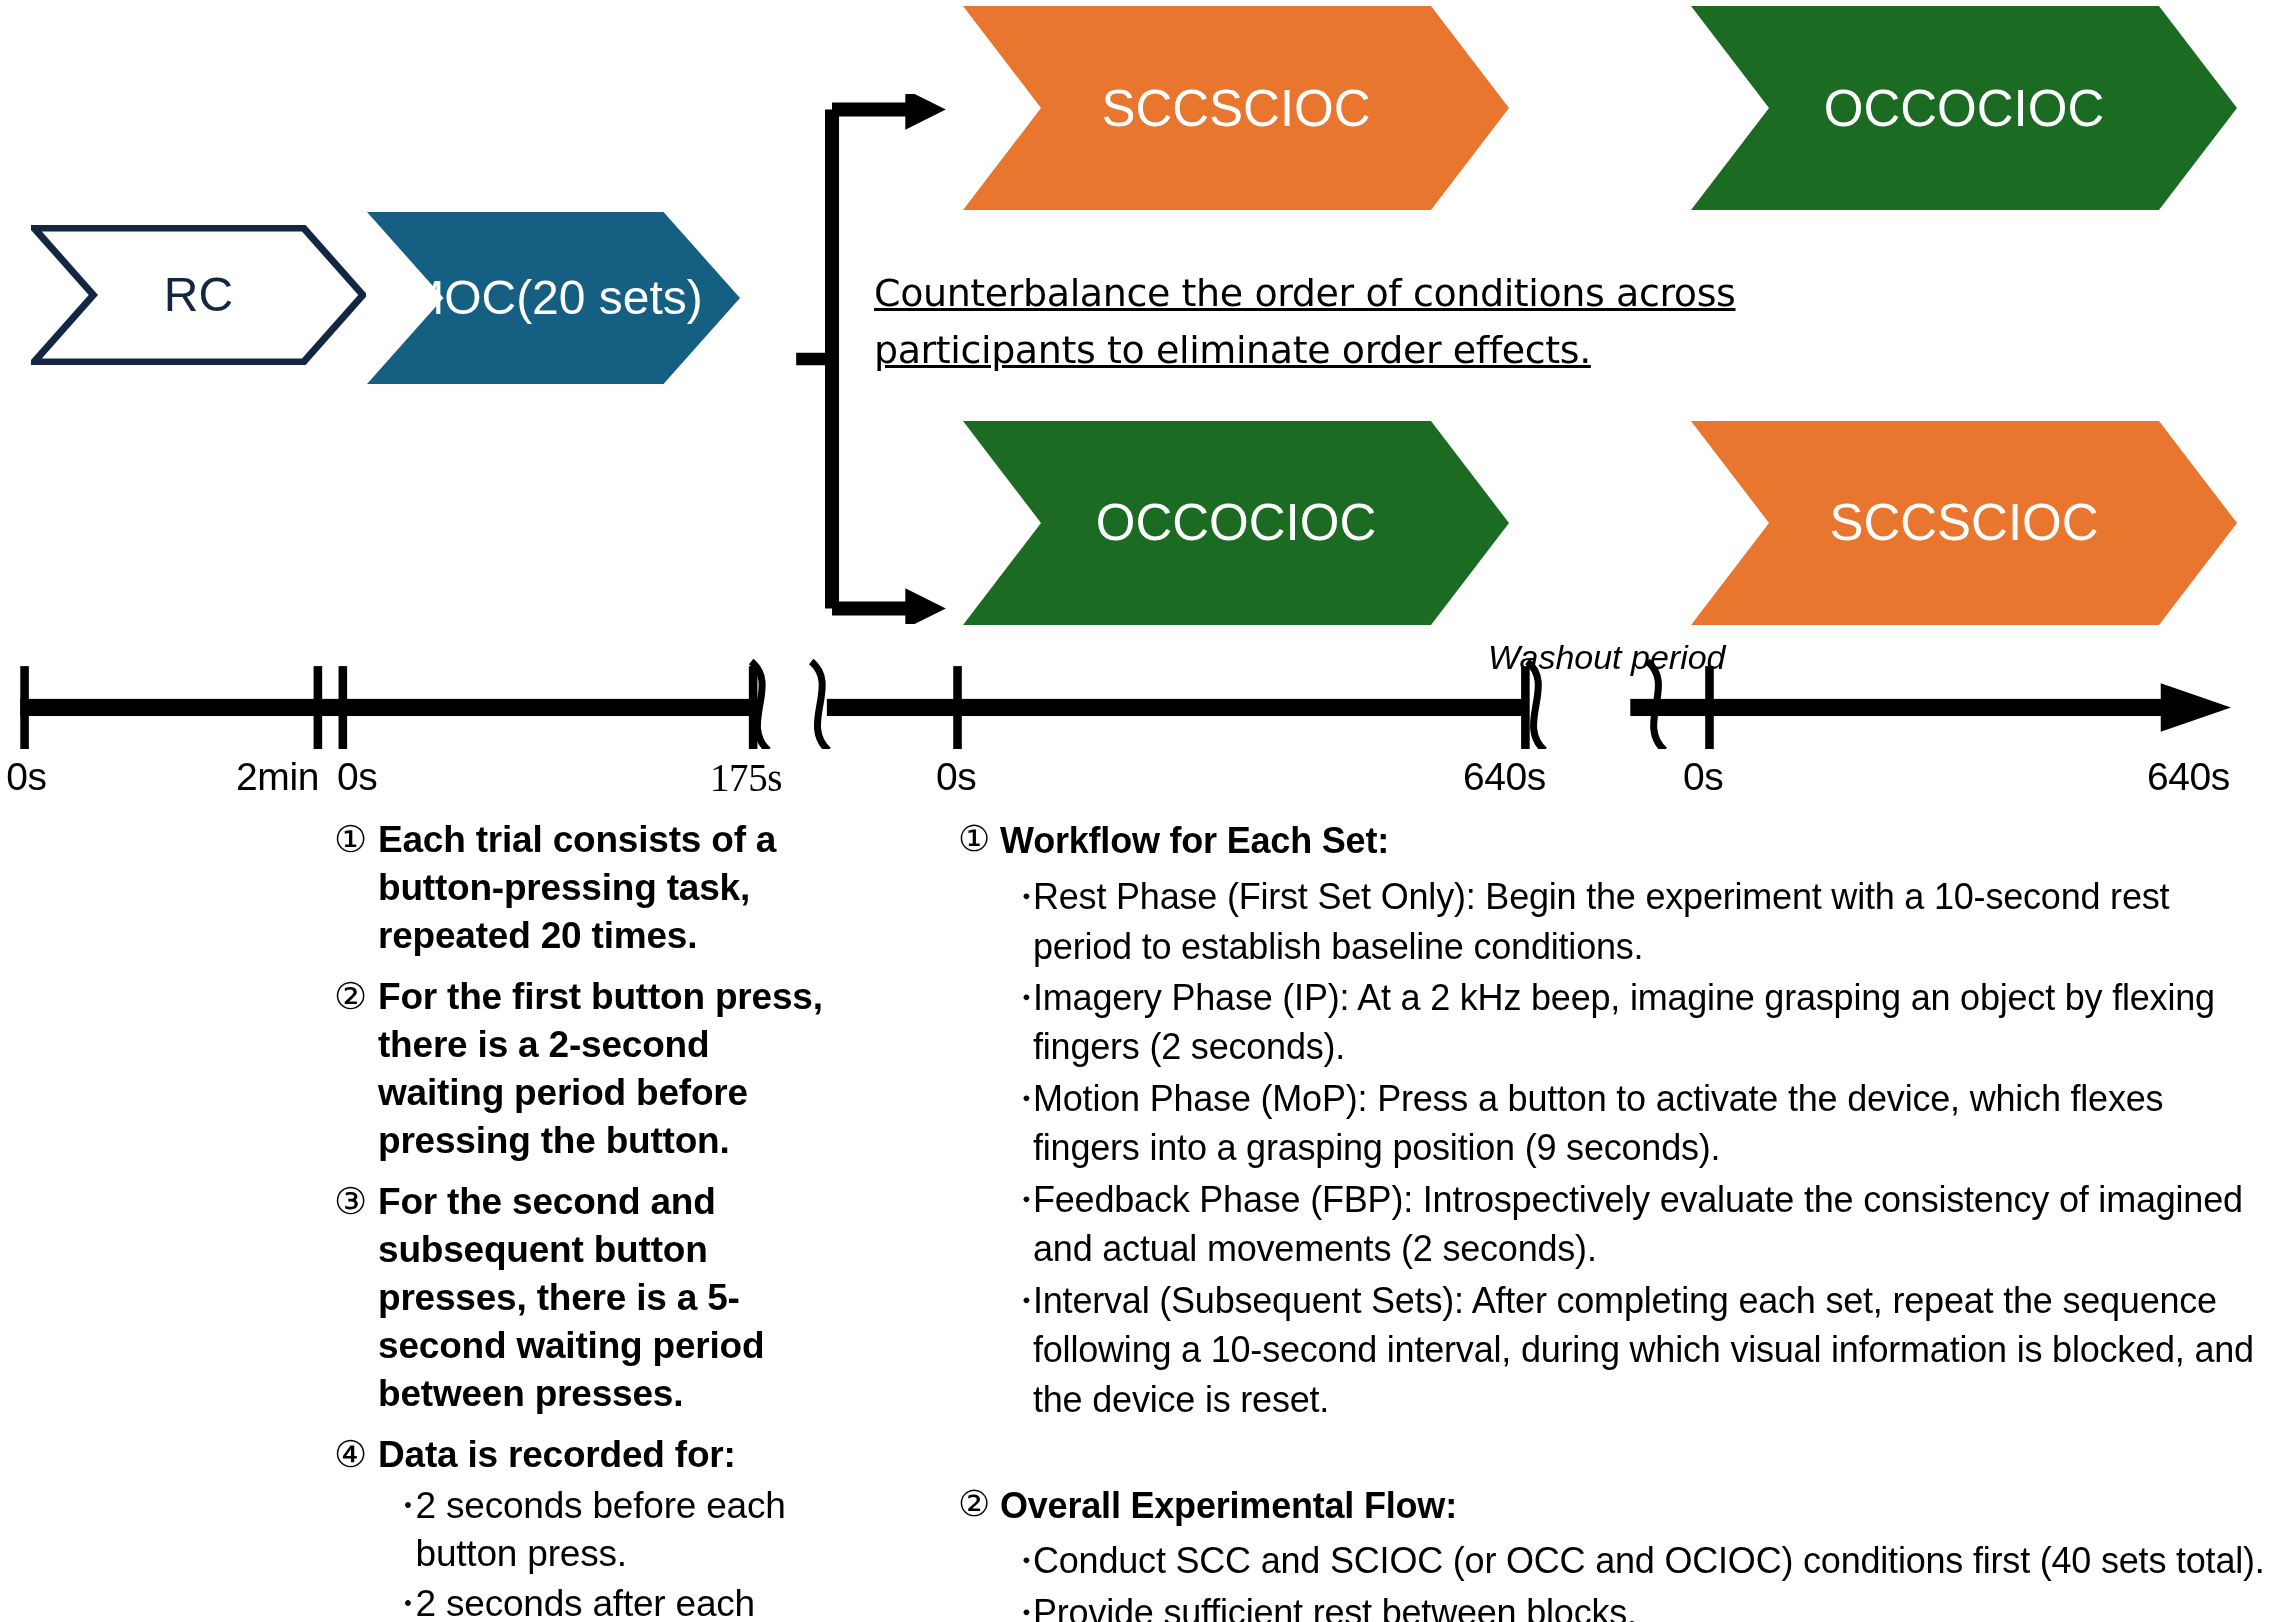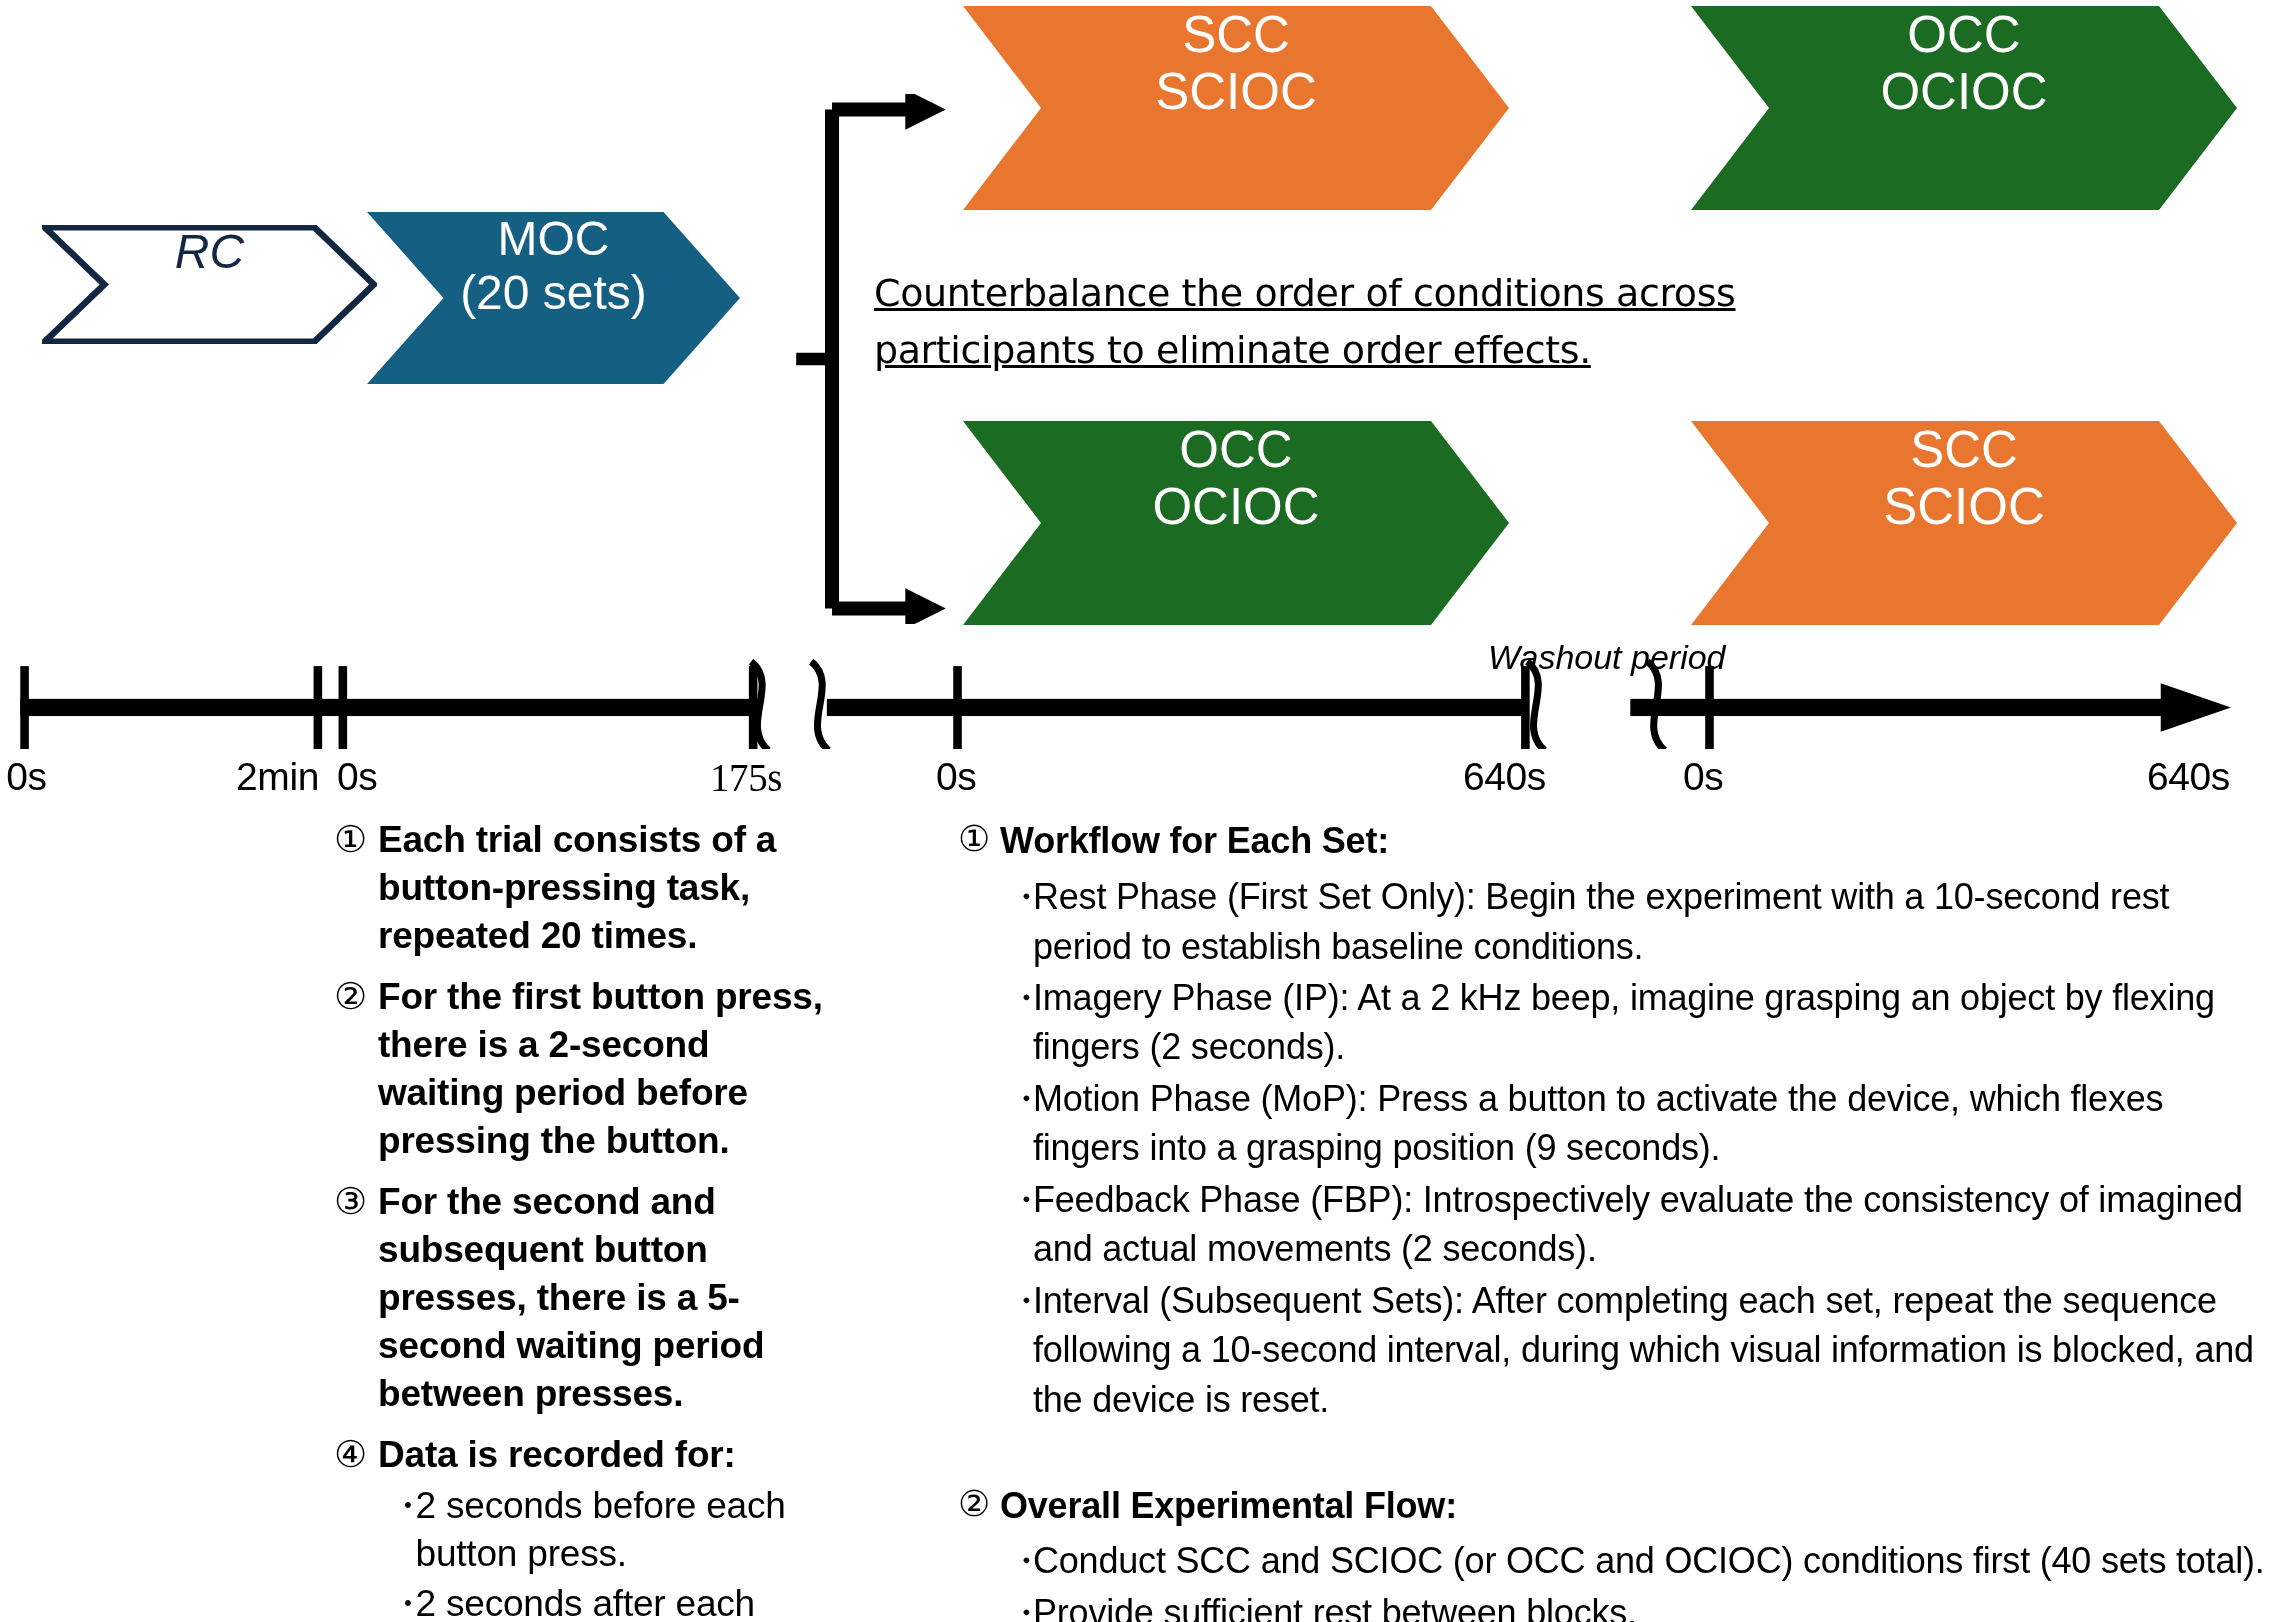--- a/index.html
+++ b/index.html
@@ -1,22 +1,22 @@
 <!DOCTYPE html>
 <html style="font-size:12.5px"><head>
 <meta charset="utf-8">
 <style>
   html,body{margin:0;padding:0;background:#ffffff;}
   body{width:2284px;height:1623px;position:relative;overflow:hidden;
        font-family:"Liberation Sans","DejaVu Sans",sans-serif;color:#000;}
   .stage{position:absolute;left:0;top:0;width:2284px;height:1623px;}
 
   
-  .chev{position:absolute;display:flex;flex-direction:column;align-items:center;
-        justify-content:flex-start;color:#fff;line-height:1.12;}
+  .chev{position:absolute;display:flex;flex-direction:row;align-items:center;
+        justify-content:center;color:#fff;line-height:1.12;}
   .chev.rc{color:#132742;}
   .chev .cl{position:relative;z-index:2;white-space:nowrap;}
 
   .chev-bg{position:absolute;left:0;top:0;width:100%;height:100%;z-index:1;}
   .tlab{position:absolute;white-space:nowrap;font-size:39px;letter-spacing:-0.4px;}
 
   
   .col{position:absolute;}
   .row{display:flex;align-items:flex-start;}
   .num{flex:0 0 auto;font-size:37px;line-height:1.30;}
@@ -28,21 +28,21 @@
   .bul{flex:0 0 auto;}
   .note{position:absolute;font-size:38px;line-height:1.50;
         font-family:"DejaVu Sans",sans-serif;letter-spacing:-0.4px;text-decoration:underline;}
   .wash{position:absolute;font-size:34px;white-space:nowrap;}
 </style>
 </head>
 <body>
 
 <div class="stage">
 
-  <div class="chev rc" style="left:42px;top:225px;width:335px;height:119px;font-size:48px;font-style:italic;">
+  <div class="chev rc" style="left:31px;top:225px;width:335px;height:140px;font-size:48px;">
     <svg class="chev-bg" viewBox="0 0 430 180" preserveAspectRatio="none">
       <polygon points="4,4 350,4 426,90 350,176 4,176 80,90" fill="#ffffff" stroke="#132742" stroke-width="9"></polygon>
     </svg>
     <span class="cl">RC</span>
   </div>
 
   <div class="chev" style="left:367px;top:212px;width:373px;height:172px;font-size:48px;">
     <svg class="chev-bg" viewBox="0 0 478 220" preserveAspectRatio="none">
       <polygon points="0,0 380,0 478,110 380,220 0,220 98,110" fill="#156082"></polygon>
     </svg>

